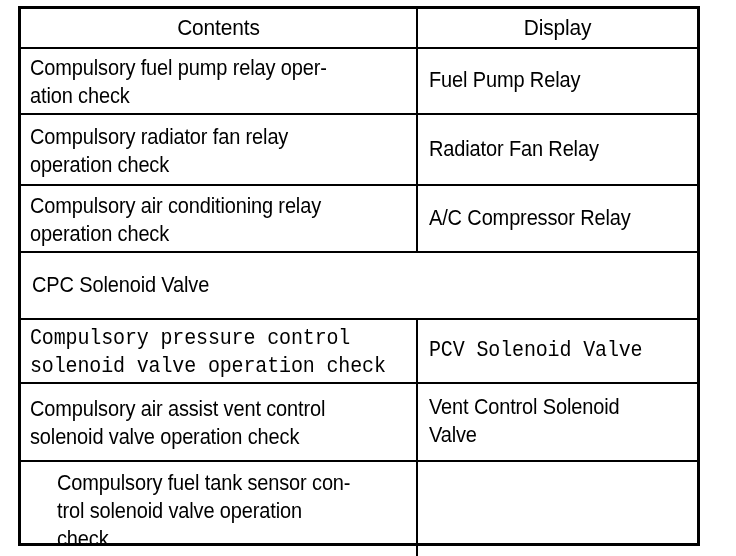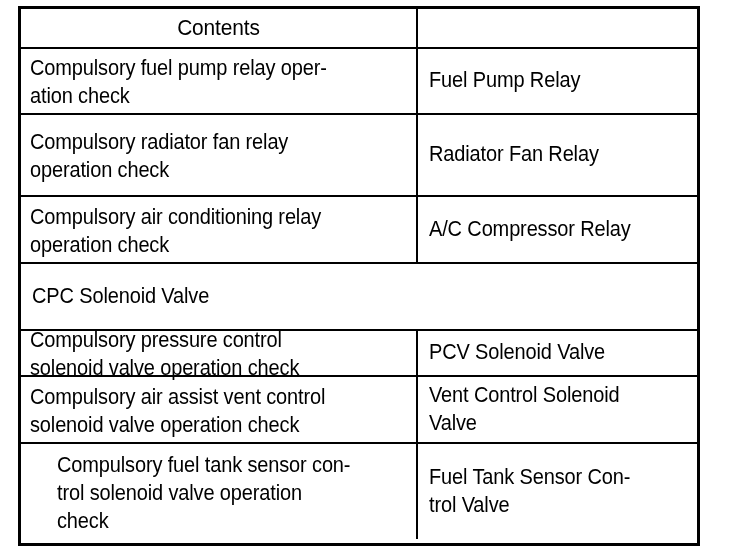--- a/index.html
+++ b/index.html
@@ -73,43 +73,46 @@
     justify-content: center;
     padding: 0;
   }
   .row.header .txt {
     transform: scaleX(0.95);
     transform-origin: center center;
     font-size: 22px;
   }
 
   .row.r1 { height: 66px; }
-  .row.r2 { height: 82px; }
+  .row.r2 { height: 71px; }
   .row.r3 { height: 67px; }
   .row.r4 { height: 67px; }
-  .row.r5 { height: 46px; }
-  .row.r6 { height: 67px; }
+  .row.r5 { height: 64px; font-family: Liberation Mono, monospace; }
+  .row.r6 { height: 78px; }
   .row.r7 { height: 95px; }
 
   .row.r1 .cell-contents,
   .row.r2 .cell-contents,
   .row.r3 .cell-contents,
   .row.r4 .cell-contents,
   .row.r5 .cell-contents,
   .row.r6 .cell-contents { padding-top: 4px; }
   .row.r7 .cell-contents { padding-top: 5px; padding-left: 36px; }
 </style>
 </head>
 <body>
 
 <div id="diag-table">
 
   <div class="row header">
     <div class="cell-contents">
       <span class="txt">Contents</span>
+    </div>
+    <div class="cell-display">
+      <span class="txt">Display</span>
     </div>
   </div>
 
   <div class="row r1">
     <div class="cell-contents">
       <span class="txt">Compulsory fuel pump relay oper-
 ation check</span>
     </div>
     <div class="cell-display">
       <span class="txt">Fuel Pump Relay</span>
@@ -162,19 +165,15 @@
 Valve</span>
     </div>
   </div>
 
   <div class="row r7">
     <div class="cell-contents">
       <span class="txt">Compulsory fuel tank sensor con-
 trol solenoid valve operation
 check</span>
     </div>
-    <div class="cell-display">
-      <span class="txt">Fuel Tank Sensor Con-
-trol Valve</span>
-    </div>
   </div>
 
 </div>
 
 </body></html>

